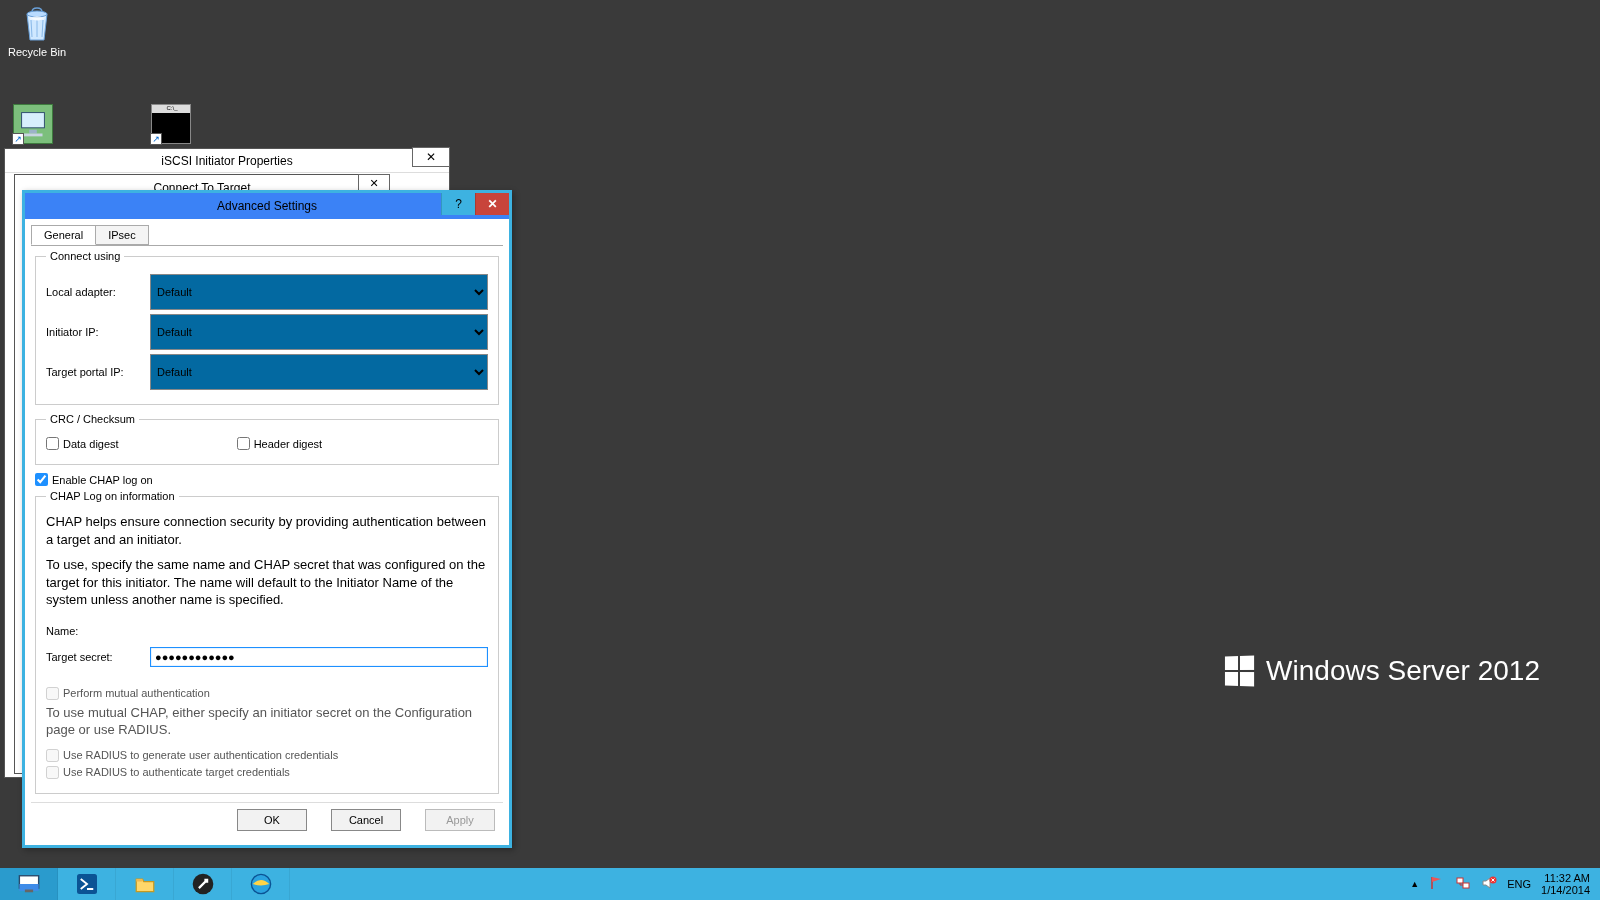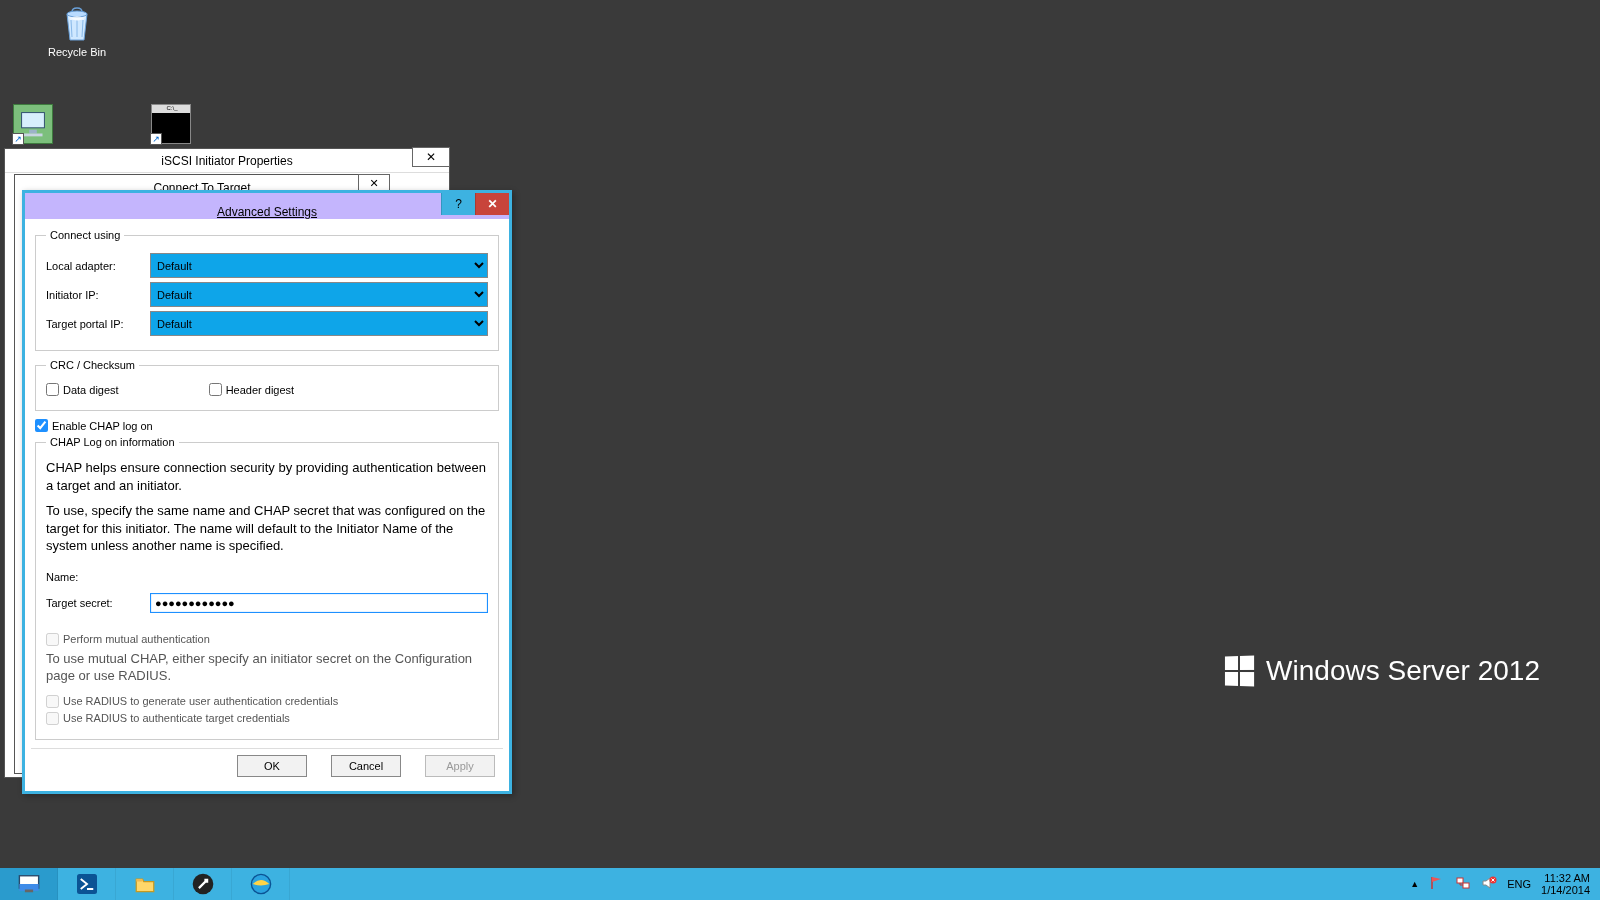--- a/index.html
+++ b/index.html
@@ -15,40 +15,40 @@
   
   .bgwin1 { position: absolute; left: 4px; top: 148px; width: 446px; height: 630px; background: #fff; border: 1px solid #555; }
   .bgwin1-title { position: absolute; top: 0; left: 0; right: 0; height: 24px; background: #fff; border-bottom: 1px solid #ddd; display:flex; align-items:center; justify-content:center; font-size: 12px; }
   .bgwin1-close { position: absolute; top: -2px; right: -1px; width: 38px; height: 20px; background:#fff; border:1px solid #666; display:flex;align-items:center;justify-content:center;font-size:12px; }
   .bgwin2 { position: absolute; left: 14px; top: 174px; width: 376px; height: 600px; background: #fff; border:1px solid #555; }
   .bgwin2-title { height:26px; display:flex;align-items:center;justify-content:center;font-size:12px; }
   .bgwin2-close { position:absolute; top:-1px; right:-1px; width:32px; height:18px; background:#fff; border:1px solid #666; display:flex;align-items:center;justify-content:center;font-size:11px;}
 
   
   .dialog { position: absolute; left: 22px; top: 190px; width: 490px; background: #fff; border: 3px solid #3db2e1; box-shadow: 2px 2px 6px rgba(0,0,0,0.3); }
-  .titlebar { height: 26px; background: #c4b5fd; position: relative; display:flex; align-items:flex-end; justify-content:center; font-size: 12px; color:#000;text-decoration:underline; }
+  .titlebar { height: 26px; background: #3b82f6; position: relative; display:flex; align-items:center; justify-content:center; font-size: 12px; color:#000; }
   .titlebar-btns { position:absolute; right:0; top:0; height:26px; display:flex; }
   .tb-btn { width: 34px; height: 22px; display:flex;align-items:center;justify-content:center; font-size:12px; border-left:1px solid rgba(0,0,0,0.15); cursor:pointer; }
   .tb-help { background:#3db2e1; }
   .tb-close { background:#c8443b; color:#fff; font-weight:bold; }
 
   .dlg-body { background:#fff; padding: 4px 6px 8px 6px; }
 
   
   .tabs { display:flex; border-bottom:1px solid #aaa; margin-bottom:6px; position:relative; top:2px; }
   .tab { padding:3px 12px; font-size:11px; border:1px solid #aaa; background:#f4f4f4; margin-right:-1px; cursor:pointer; position:relative; }
   .tab.active { background:#fff; border-bottom:1px solid #fff; z-index:2; }
 
   
   fieldset { border:1px solid #ccc; margin:6px 4px 8px 4px; padding:8px 10px 10px 10px; }
   legend { font-size:11px; padding:0 4px; color:#000; }
 
   .row { display:flex; align-items:center; margin:4px 0; }
   .row label { width:104px; font-size:11px; }
-  select.combo { flex:1; height:25px; font-size:11px; border:1px solid #888; background:#0ea5e9; padding:0 2px; }
+  select.combo { flex:1; height:36px; font-size:11px; border:1px solid #888; background:#0369a1; padding:0 2px; }
   input.txt { flex:1; height:20px; font-size:11px; border:1px solid #7a7a7a; padding:0 4px; }
   input.txt.focus { border:1px solid #1e90ff; box-shadow: inset 0 0 1px #1e90ff; }
 
   .chk { display:flex; align-items:center; font-size:11px; margin:4px 0; }
   .chk input { margin-right:4px; width:13px; height:13px; }
   .chk.disabled { color:#555; }
   .chk.colored input { accent-color:#1e90ff; }
 
   .infotext { font-size:13px; color:#000; line-height:1.35; margin:3px 0; }
   .infotext.muted { color:#555; }
@@ -68,21 +68,21 @@
   
   .watermark { position:absolute; right:60px; top:655px; color:#fff; font-size:28px; font-weight:300; display:flex; align-items:center; gap:12px; }
   .winlogo { width:30px; height:30px; display:grid; grid-template-columns:1fr 1fr; grid-template-rows:1fr 1fr; gap:2px; transform:perspective(100px) rotateY(-14deg); }
   .winlogo div { background:#fff; }
 
   .shortcut-badge { position:absolute; bottom:-2px; left:-2px; width:12px; height:12px; background:#fff; border:1px solid #555; font-size:9px; display:flex;align-items:center;justify-content:center;color:#06c;}
 </style>
 </head>
 <body>
 
-<div class="desktop-icon" style="left:2px; top:4px;margin-left:40px;">
+<div class="desktop-icon" style="left:2px; top:4px;">
   <div class="ico recycle-bin-ico">
     <svg viewBox="0 0 40 40">
         <path d="M10 10 L30 10 L27 36 L13 36 Z" fill="#cfe8ff" stroke="#6aa0d8" stroke-width="1"></path>
         <path d="M12 12 L28 12 L27 16 L13 16 Z" fill="#eaf4ff"></path>
         <ellipse cx="20" cy="10" rx="10" ry="3" fill="#b9dbff" stroke="#6aa0d8"></ellipse>
         <path d="M15 8 Q15 4 20 4 Q25 4 25 8" fill="none" stroke="#6aa0d8" stroke-width="1.5"></path>
         <path d="M14 16 L15 33 M20 16 L20 33 M26 16 L25 33" stroke="#88b8e8" stroke-width="1"></path>
         <path d="M14 14 Q20 10 26 14 Q23 18 17 16 Z" fill="#fff" opacity="0.6"></path>
       </svg>
   </div>
@@ -129,40 +129,44 @@
 
 <div class="dialog">
   <div class="titlebar">
     <span>Advanced Settings</span>
     <div class="titlebar-btns">
       <div class="tb-btn tb-help">?</div>
       <div class="tb-btn tb-close">✕</div>
     </div>
   </div>
   <div class="dlg-body">
+    <div class="tabs">
+      <div class="tab active">General</div>
+      <div class="tab">IPsec</div>
+    </div>
 
     <fieldset>
       <legend>Connect using</legend>
       <div class="row">
         <label>Local adapter:</label>
         <select class="combo"><option>Default</option></select>
       </div>
       <div class="row">
         <label>Initiator IP:</label>
         <select class="combo"><option>Default</option></select>
       </div>
       <div class="row">
         <label>Target portal IP:</label>
         <select class="combo"><option>Default</option></select>
       </div>
     </fieldset>
 
     <fieldset>
       <legend>CRC / Checksum</legend>
-      <div style="display:flex; gap:90px;">
+      <div style="display:flex; gap:118px;">
         <label class="chk">
             <input type="checkbox" style="">
             <span>Data digest</span>
           </label>
         <label class="chk">
             <input type="checkbox" style="">
             <span>Header digest</span>
           </label>
       </div>
     </fieldset>

